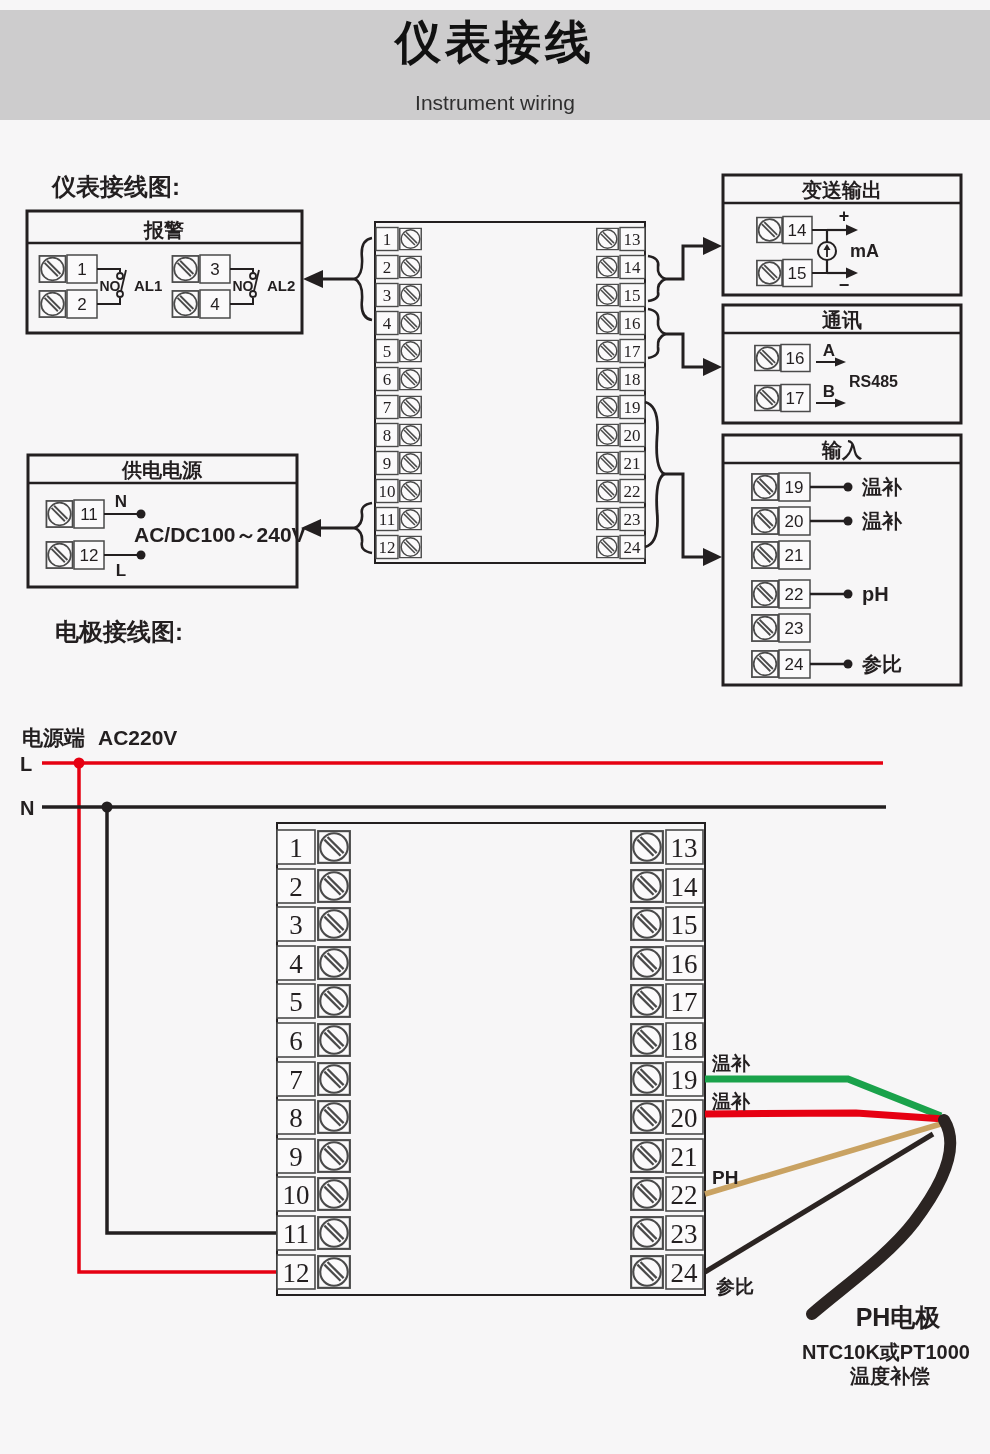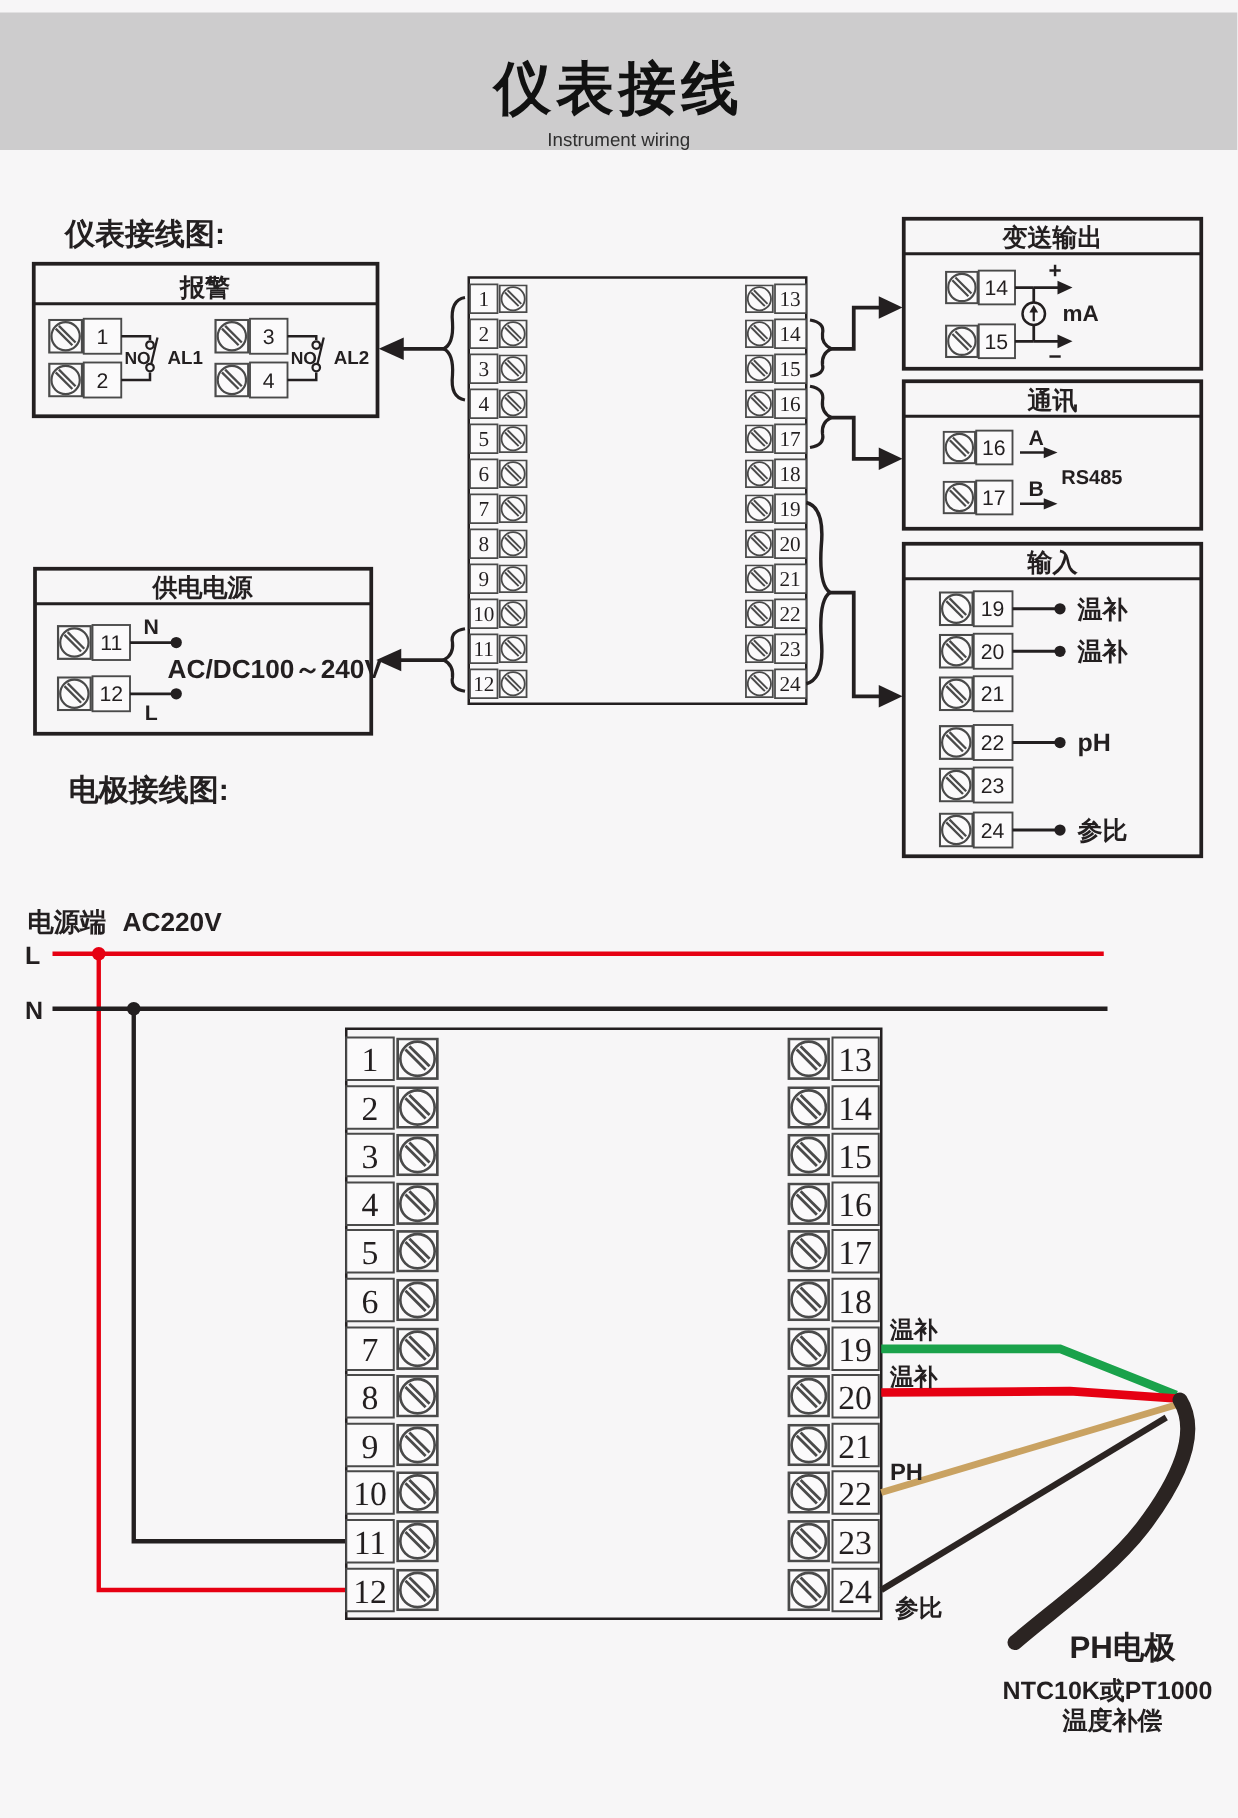--- a/index.html
+++ b/index.html
@@ -1,20 +1,20 @@
 <!DOCTYPE html>
 <html><head>
 <meta charset="utf-8">
 <style>
   html,body{margin:0;padding:0;}
   body{width:990px;height:1454px;background:#f7f6f7;position:relative;overflow:hidden;
        font-family:"Liberation Sans",sans-serif;color:#231f20;}
   .band{position:absolute;top:10px;left:0;width:990px;height:110px;background:#cdcccd;text-align:center;}
-  .band .title{font-size:46px;font-weight:bold;letter-spacing:4px;margin-top:30px;color:#111;}
-  .band .subtitle{font-size:15px;color:#2f2f2f;margin-top:2px;}
+  .band .title{font-size:46px;font-weight:bold;letter-spacing:4px;margin-top:2px;color:#111;}
+  .band .subtitle{font-size:21px;color:#2f2f2f;margin-top:17px;}
   svg{position:absolute;left:0;top:0;}
   text{fill:#231f20;}
   .sans-b{font-family:"Liberation Sans",sans-serif;font-weight:bold;}
   .sans{font-family:"Liberation Sans",sans-serif;}
   .serif{font-family:"Liberation Serif",serif;}
   .mid{text-anchor:middle;}
 </style>
 </head>
 <body>
 

